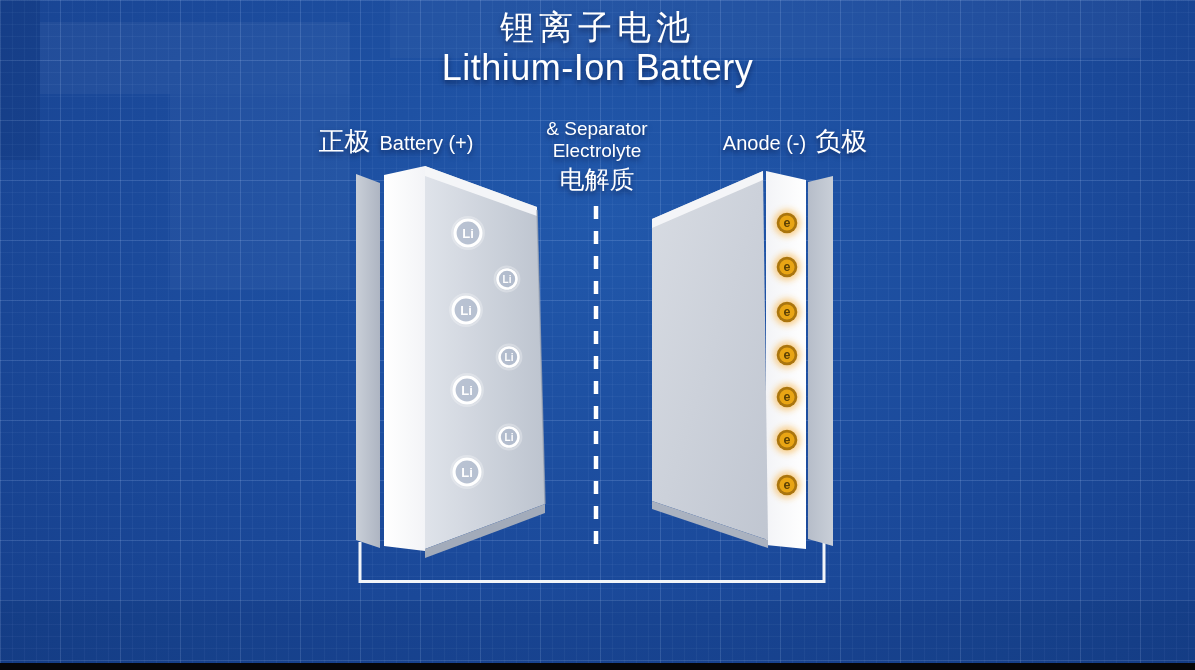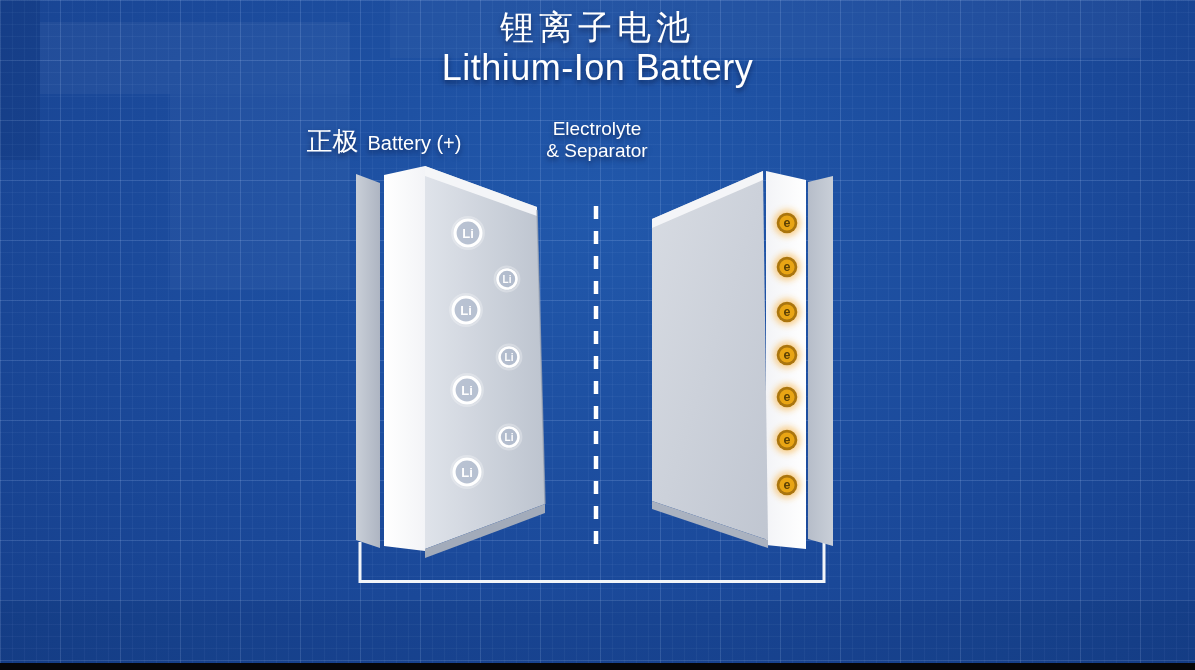--- a/index.html
+++ b/index.html
@@ -21,21 +21,21 @@
   .p5{left:170px;top:94px;width:180px;height:196px;background:rgba(255,255,255,0.03);}
   .bottom-bar{position:absolute;left:0;bottom:0;width:1195px;height:7px;background:#060608;}
 
   .t{color:#ffffff;font-weight:normal;text-shadow:0 3px 5px rgba(0,10,40,0.5);}
   .title-zh{position:absolute;top:6px;left:0;width:1195px;text-align:center;
     font-size:34px;line-height:42px;letter-spacing:5px;}
   .title-en{position:absolute;top:47px;left:0;width:1195px;text-align:center;
     font-size:36px;line-height:42px;letter-spacing:0.5px;}
 
   .lbl{position:absolute;display:flex;justify-content:center;align-items:baseline;gap:9px;}
-  .lbl-cathode{left:264px;top:126px;width:240px;}
+  .lbl-cathode{left:276px;top:126px;width:240px;}
   .lbl-anode{left:675px;top:126px;width:240px;}
   .lbl-zh{font-size:26px;line-height:30px;}
   .lbl-en{font-size:20px;line-height:26px;}
   .lbl-electrolyte{left:507px;top:118px;width:180px;display:block;text-align:center;}
   .elec-line{font-size:19px;line-height:22px;}
   .elec-zh{font-size:25px;line-height:28px;margin-top:3px;}
 
   svg{position:absolute;left:0;top:0;}
 </style>
 </head>
@@ -50,24 +50,29 @@
 
   <div class="title-zh t">锂离子电池</div>
   <div class="title-en t">Lithium-Ion Battery</div>
 
   <div class="lbl lbl-cathode">
     <span class="lbl-zh t">正极</span>
     <span class="lbl-en t">Battery (+)</span>
   </div>
 
   <div class="lbl-electrolyte lbl">
+    <div class="elec-line t">&amp; Separator</div>
     <div class="elec-line t">Electrolyte</div>
-    <div class="elec-line t">&amp; Separator</div>
+    <div class="elec-zh t">电解质</div>
   </div>
 
+  <div class="lbl lbl-anode">
+    <span class="lbl-en t">Anode (-)</span>
+    <span class="lbl-zh t">负极</span>
+  </div>
 
   <svg width="1195" height="670" viewBox="0 0 1195 670">
     <defs>
       <linearGradient id="gradTabL" x1="0" y1="0" x2="1" y2="0">
         <stop offset="0" stop-color="#c9cfd8"></stop>
           <stop offset="1" stop-color="#aeb5c2"></stop>
       </linearGradient>
       <linearGradient id="gradTabR" x1="0" y1="0" x2="1" y2="0">
         <stop offset="0" stop-color="#b6bdc9"></stop>
           <stop offset="1" stop-color="#c9cfd8"></stop>

